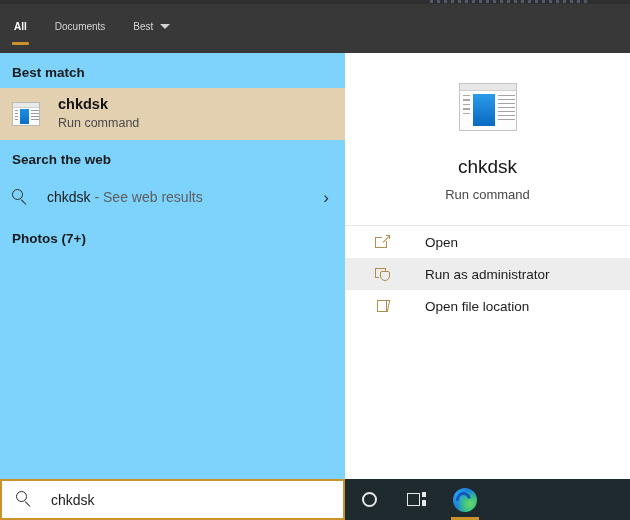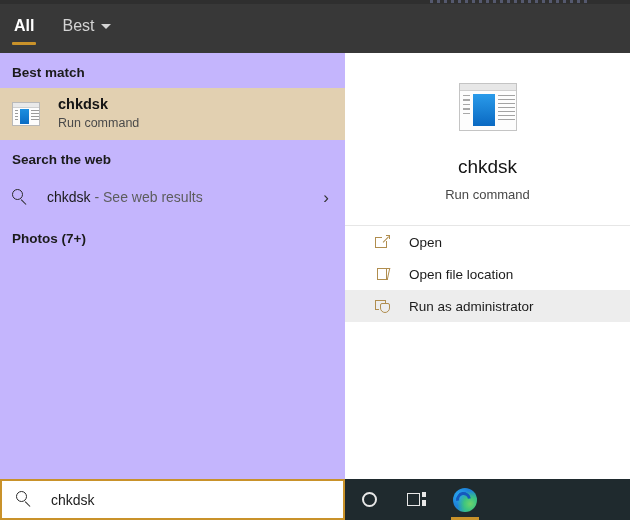--- a/index.html
+++ b/index.html
@@ -52,21 +52,21 @@
     align-items: flex-start;
     height: 49px;
   }
   .tab {
     position: relative;
     padding: 0 14px;
     height: 44px;
     display: flex;
     align-items: center;
     color: #d4d4d4;
-    font-size: 16px;
+    font-size: 10px;
     cursor: default;
     white-space: nowrap;
   }
   .tab.active {
     color: #ffffff;
     font-weight: bold;
   }
   .tab .underline {
     position: absolute;
     left: 12px;
@@ -84,21 +84,21 @@
     border-right: 5px solid transparent;
     border-top: 5px solid #d4d4d4;
   }
 
   
   .left-pane {
     position: absolute;
     left: 0; top: 53px;
     width: 345px;
     height: 426px;
-    background: #c4b5fd;
+    background: #7dd3fc;
     box-sizing: border-box;
   }
   .section-title {
     font-size: 13.5px;
     font-weight: bold;
     color: #1b1b1b;
     padding: 12px 0 8px 12px;
   }
   .best-row {
     display: flex;
@@ -254,20 +254,21 @@
     background: #e6e6e6;
   }
 
   .action {
     display: flex;
     align-items: center;
     height: 32px;
     padding-left: 30px;
     box-sizing: border-box;
     cursor: default;
+    gap: 16px;
   }
   .action.hover { background: #ededed; }
   .action-label {
     margin-left: 18px;
     font-size: 13.5px;
     color: #1b1b1b;
     white-space: nowrap;
   }
   .act-ico { position: relative; width: 16px; height: 16px; flex: none; }
 
@@ -439,20 +440,23 @@
       <div class="sliver-bits"></div>
     </div>
     <div class="tabs">
 
       <div class="tab active">
         <span>All</span>
         <div class="underline"></div>
       </div>
 
 
+      <div class="tab">
+        <span>Documents</span>
+      </div>
 
 
       <div class="tab">
         <span>Best</span>
         <span class="caret"></span>
       </div>
 
     </div>
   </div>
 
@@ -506,35 +510,35 @@
     <div class="action">
       <div class="act-ico ico-open">
         <div class="sq"></div>
           <div class="cut"></div>
         <div class="arr"></div>
           <div class="arrhead"></div>
       </div>
       <div class="action-label">Open</div>
     </div>
 
-    <div class="action">
-      <div class="act-ico ico-folder">
-        <div class="body"></div>
-          <div class="flap"></div>
-      </div>
-      <div class="action-label">Open file location</div>
-    </div>
-
     <div class="action hover">
       <div class="act-ico ico-shield">
         <div class="sq"></div>
           <div class="shmask"></div>
           <div class="sh"></div>
       </div>
       <div class="action-label">Run as administrator</div>
+    </div>
+
+    <div class="action">
+      <div class="act-ico ico-folder">
+        <div class="body"></div>
+          <div class="flap"></div>
+      </div>
+      <div class="action-label">Open file location</div>
     </div>
 
   </div>
 
   <div class="bottom">
 
     <div class="search-wrap">
       <div class="magnifier">
         <div class="ring"></div>
           <div class="handle"></div>

